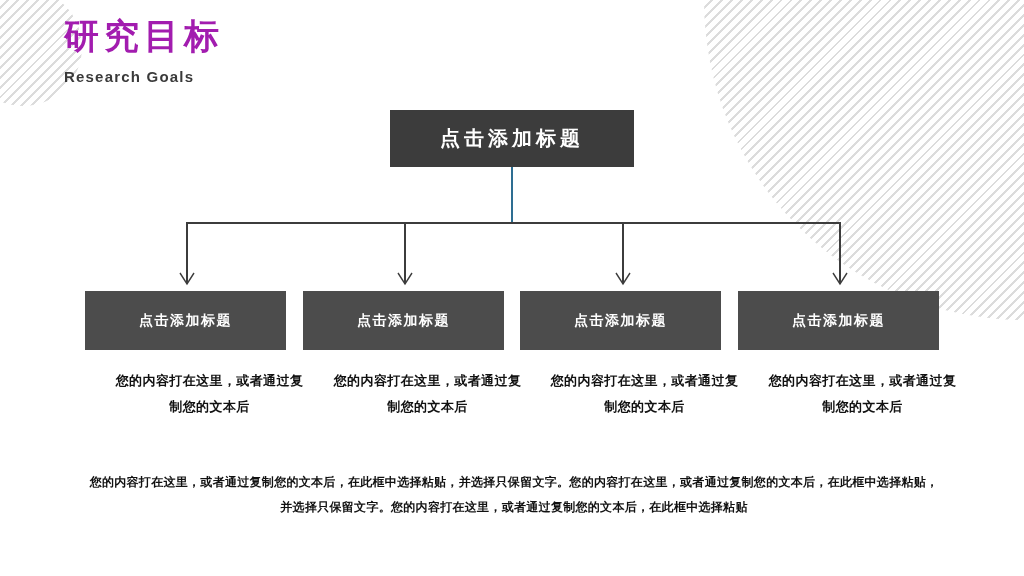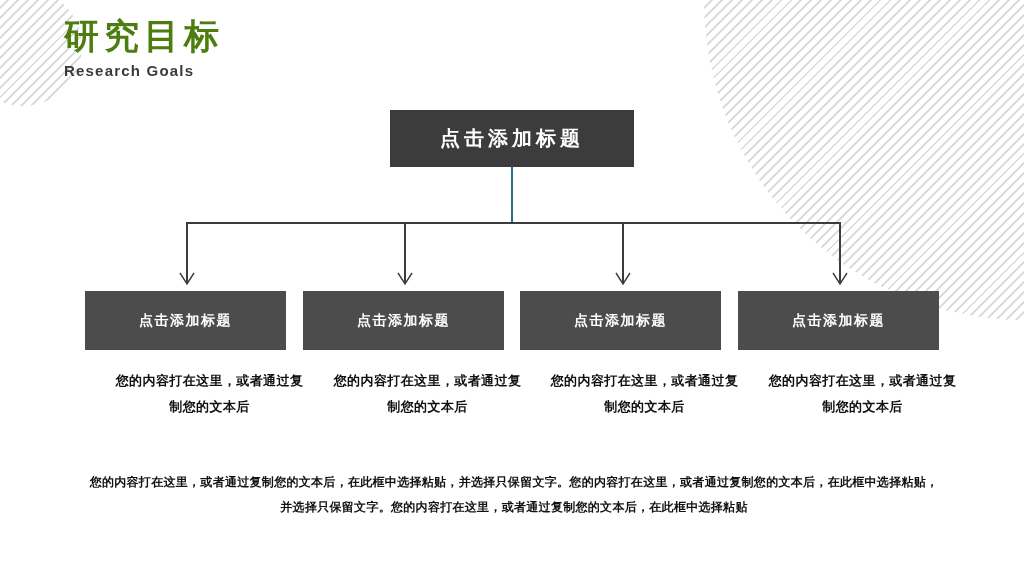--- a/index.html
+++ b/index.html
@@ -41,27 +41,27 @@
   
   .header {
     position: absolute;
     left: 64px;
     top: 14px;
     width: 420px;
   }
   .page-title {
     font-size: 35px;
     font-weight: bold;
-    color: #4d7c0f;
+    color: #a21caf;
     letter-spacing: 5px;
     line-height: 1.25;
     white-space: nowrap;
   }
   .page-subtitle {
-    margin-top: 4px;
+    margin-top: 10px;
     font-size: 15px;
     font-weight: bold;
     color: #3a3a3a;
     letter-spacing: 1.2px;
     white-space: nowrap;
   }
 
   
   .root-box {
     position: absolute;

